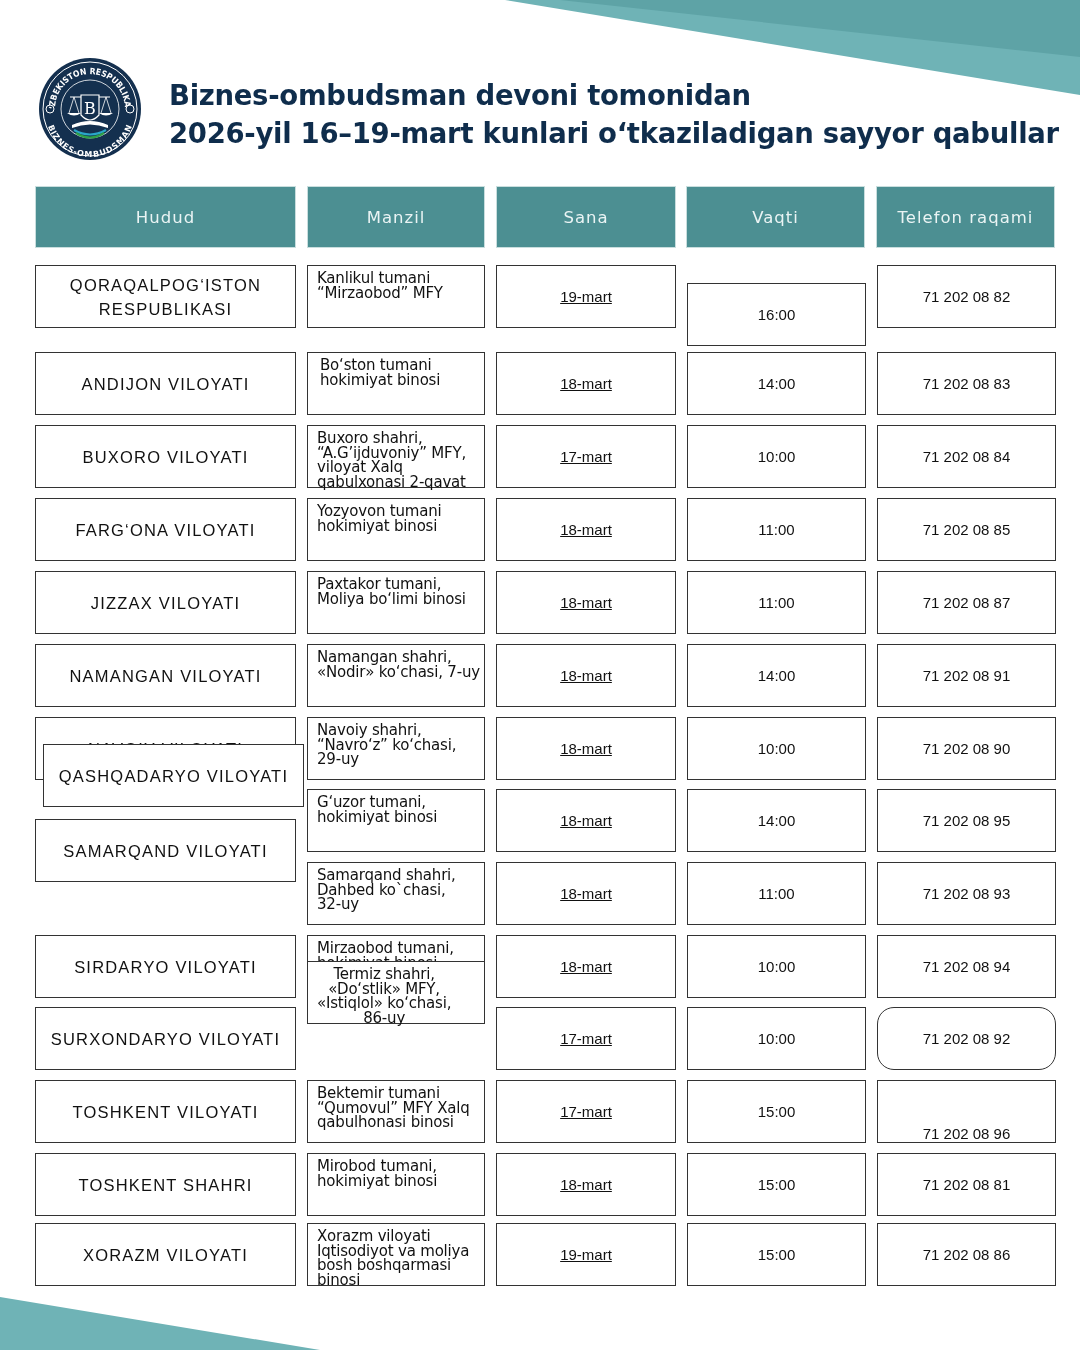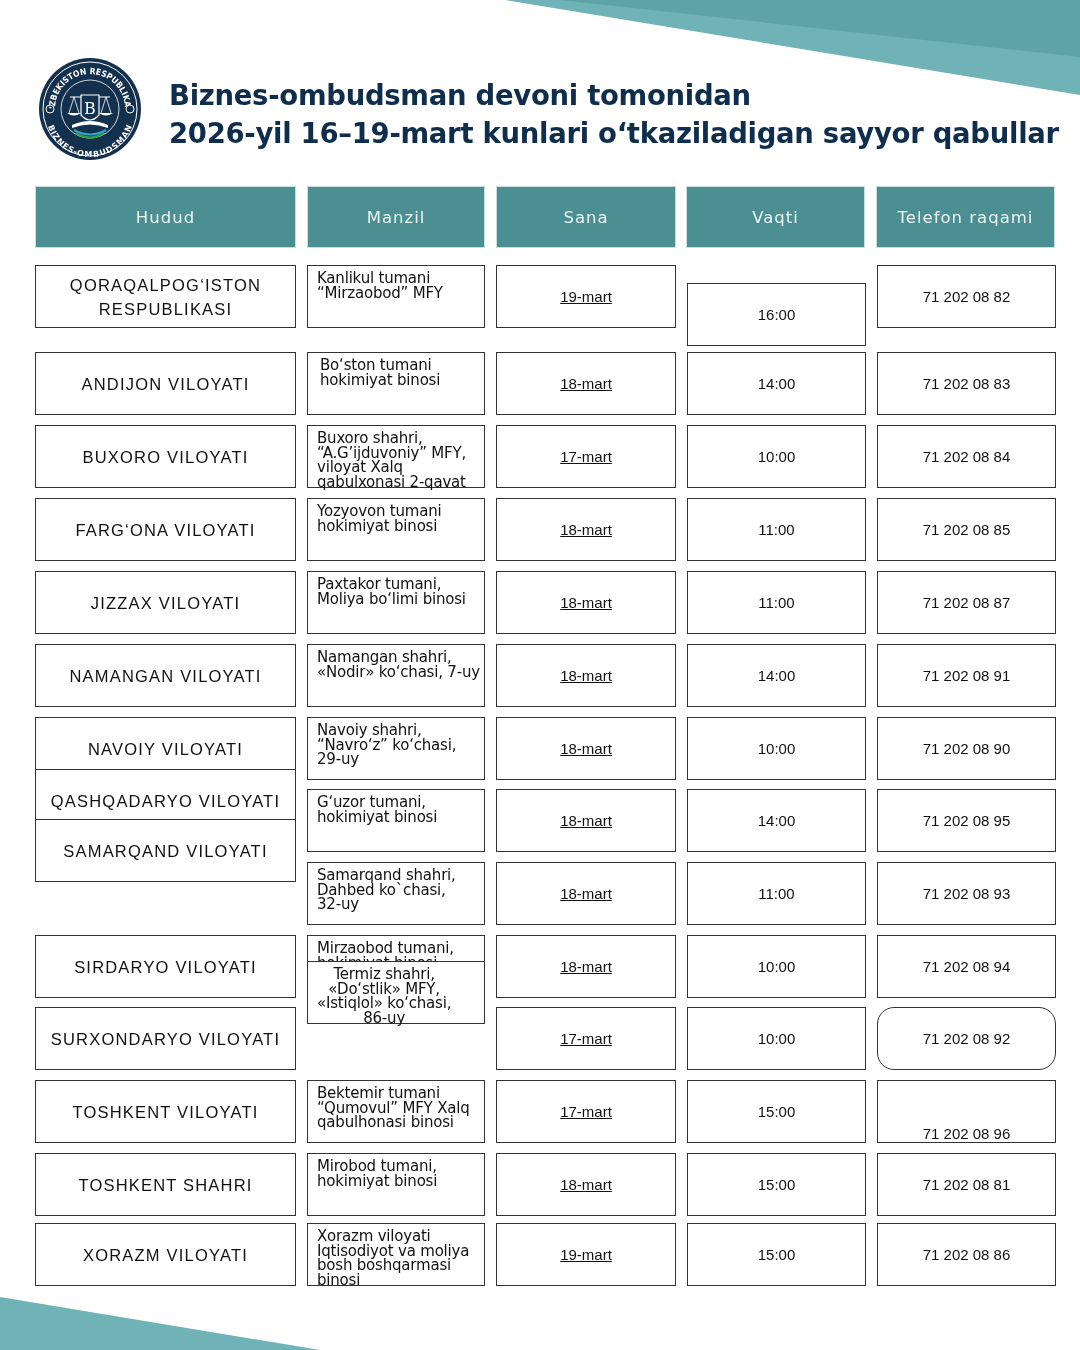--- a/index.html
+++ b/index.html
@@ -194,21 +194,21 @@
         <span>18-mart</span>
       </div>
       <div class="cell c-vaqti" style="top: 717px;">
         <span>10:00</span>
       </div>
       <div class="cell c-tel" style="top: 717px;">
         <span>71 202 08 90</span>
       </div>
     </div>
     <div>
-      <div class="cell c-hudud" style="top: 769px;">
+      <div class="cell c-hudud" style="top: 744px; margin-left: 8px;">
         <span>QASHQADARYO VILOYATI</span>
       </div>
       <div class="cell c-manzil" style="top: 789px;">
         <span>G‘uzor tumani,
 hokimiyat binosi</span>
       </div>
       <div class="cell c-sana" style="top: 789px;">
         <span>18-mart</span>
       </div>
       <div class="cell c-vaqti" style="top: 789px;">

